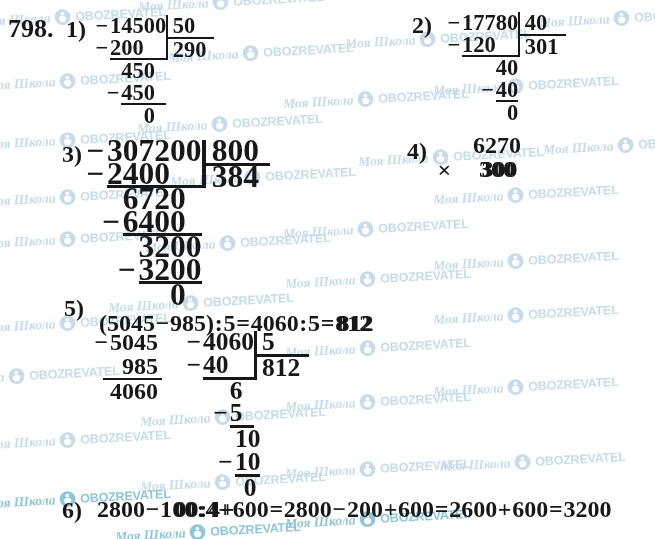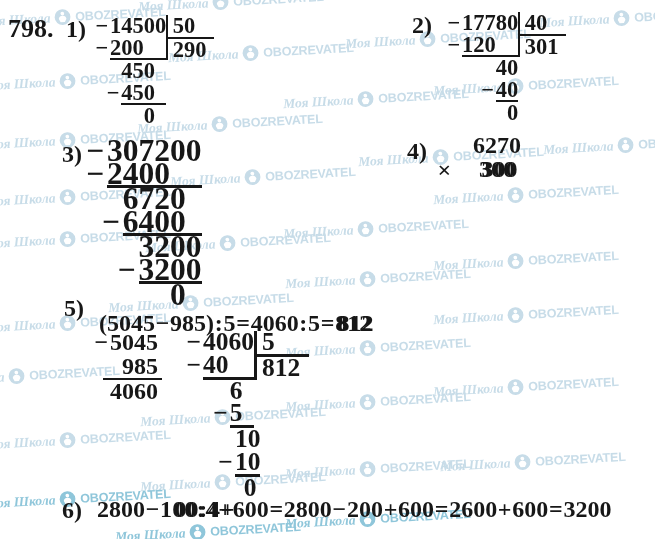--- a/index.html
+++ b/index.html
@@ -402,20 +402,24 @@
   <div class="ld" style="left:107px;top:140px;font-size:31.5px;--lh:22.5px">
       <div class="ld-left" style="width: 6ch;">
         <div class="ld-row"><span class="minus">−</span><span>307200</span></div>
         <div class="ld-row ul" style="margin-left: 0ch; width: 6ch;"><span class="minus">−</span><span>2400</span></div>
         <div class="ld-row" style="margin-left: 1ch;"><span>6720</span></div>
         <div class="ld-row ul" style="margin-left: 1ch; width: 5ch;"><span class="minus">−</span><span>6400</span></div>
         <div class="ld-row" style="margin-left: 2ch;"><span>3200</span></div>
         <div class="ld-row ul" style="margin-left: 2ch; width: 4ch;"><span class="minus">−</span><span>3200</span></div>
         <div class="ld-row" style="margin-left: 4ch;"><span>0</span></div>
       </div>
+      <div class="ld-right" style="min-width: 4.1ch;">
+        <div class="ld-divisor">800</div>
+        <div class="ld-quot">384</div>
+      </div>
     </div>
 
   <span class="plabel" style="left:407px;top:139px">4)</span>
   <div class="mult" style="left:455px;top:134px;font-size:24px;--lh:23.8px;width:7ch">
       <div class="m-row"><span>6270</span></div>
       <div class="m-row"><span class="times">×</span><span class="em">300</span></div>
     </div>
 
   <span class="plabel" style="left:64px;top:296px">5)</span>
   <div class="expr" style="left:99px;top:311px"><span>(5045 − 985) : 5 = 4060 : 5 = </span><span class="em">812</span></div>

